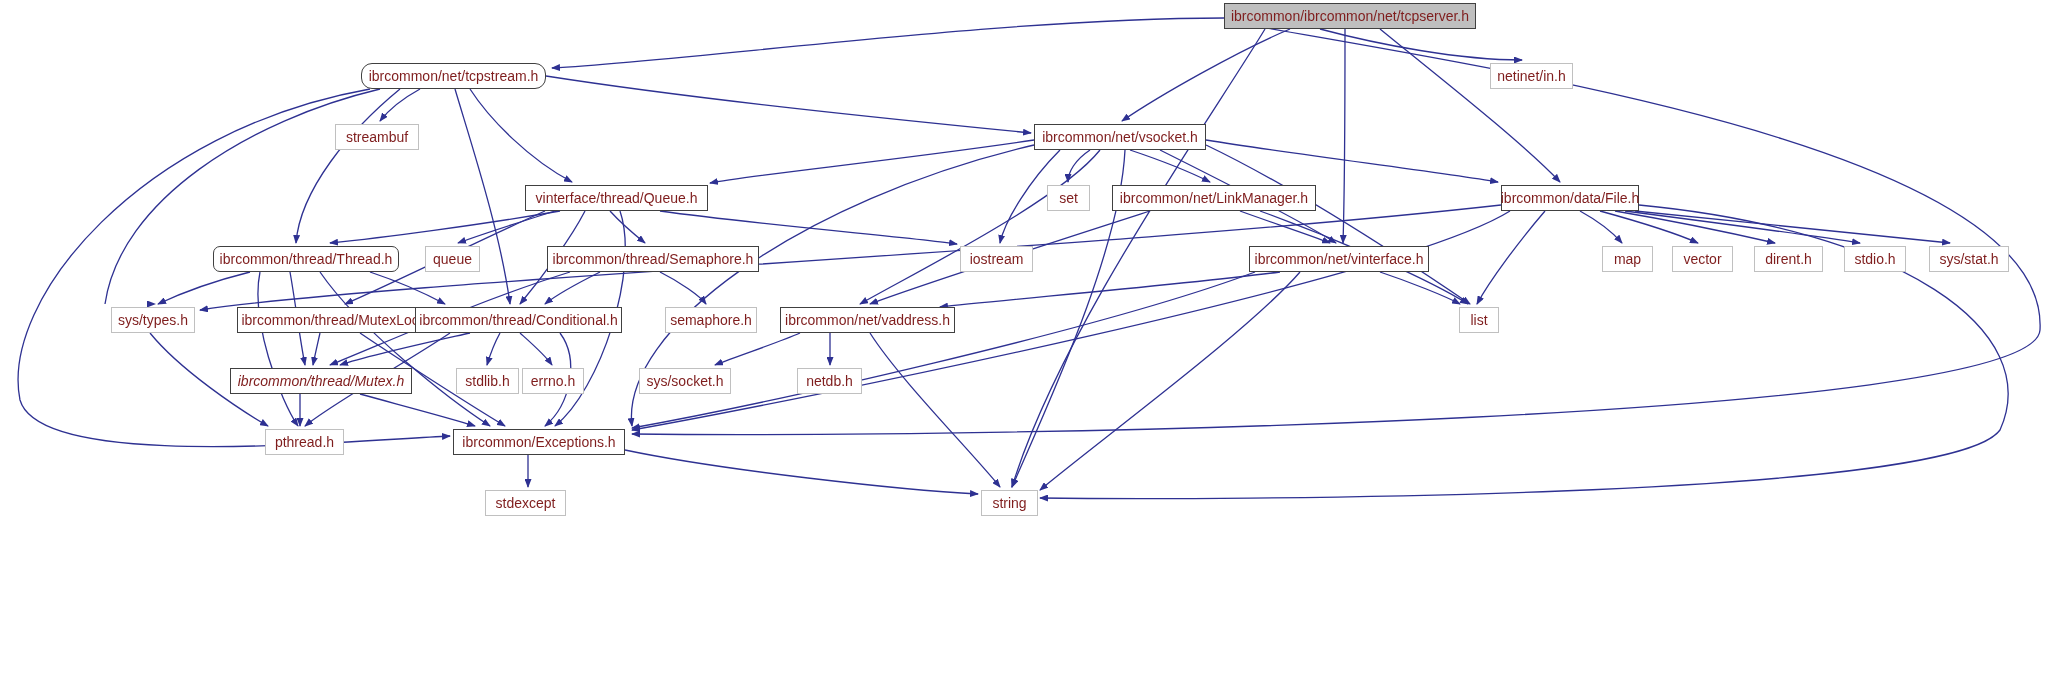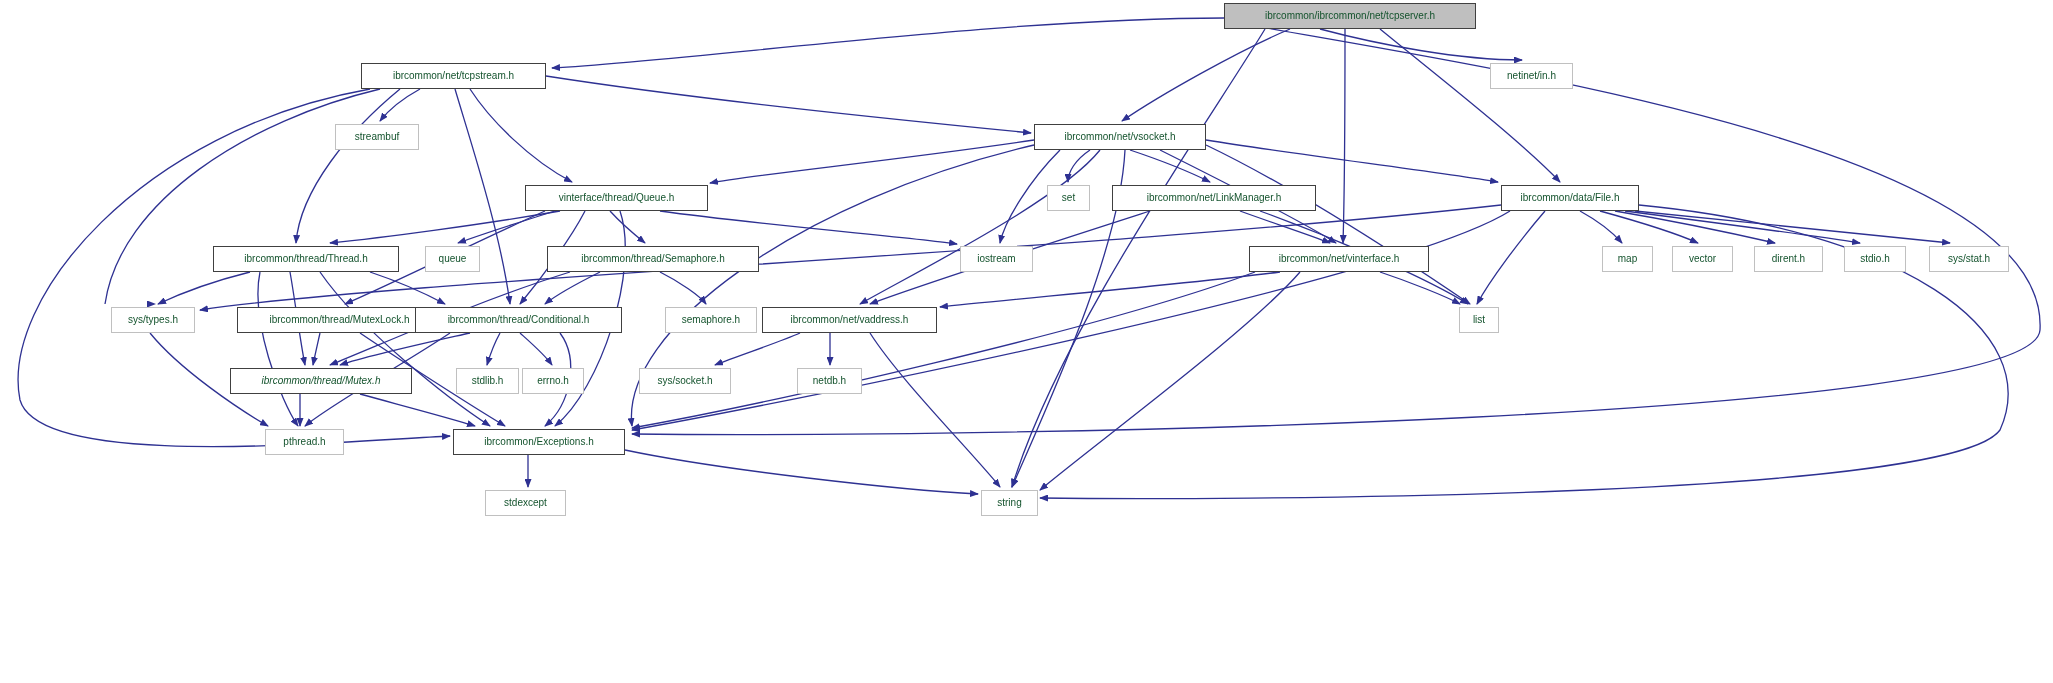--- a/index.html
+++ b/index.html
@@ -1,20 +1,20 @@
 <!DOCTYPE html>
 <html><head>
 <meta charset="utf-8">
 <style>
   html,body{margin:0;padding:0;background:#ffffff;}
   body{width:2053px;height:683px;overflow:hidden;font-family:"Liberation Sans",sans-serif;}
   #graph{position:relative;width:2053px;height:683px;}
   svg{position:absolute;top:0;left:0;width:2053px;height:683px;}
   .node{position:absolute;box-sizing:border-box;display:flex;align-items:center;justify-content:center;
-        background:#ffffff;border:1px solid #c0c0c0;color:#14532d;font-size:10px;line-height:1;
+        background:#ffffff;border:1px solid #c0c0c0;color:#7f1d1d;font-size:14px;line-height:1;
         white-space:nowrap;letter-spacing:0px;}
   .node.hdr{border:1px solid #404040;}
   .node.root{background:#bfbfbf;border:1px solid #404040;}
 </style>
 </head>
 <body>
 
 <div id="graph">
   <svg id="edges" viewBox="0 0 2053 683">
     <defs>
@@ -92,21 +92,21 @@
         <path d="M360,394 C400,405 450,418 475,426" marker-end="url(#arrow)"></path>
         <path d="M528,455 C528,468 528,480 528,487" marker-end="url(#arrow)"></path>
         <path d="M625,450 C720,470 900,490 978,494" marker-end="url(#arrow)"></path>
         <path d="M150,333 C180,370 240,410 268,426" marker-end="url(#arrow)"></path>
       </g>
   </svg>
   <div id="node-layer">
       <div class="node root" style="left: 1224px; top: 3px; width: 252px; height: 26px;">
         <span>ibrcommon/ibrcommon/net/tcpserver.h</span>
       </div>
-      <div class="node hdr" style="left: 361px; top: 63px; width: 185px; height: 26px;">
+      <div class="node hdr" style="left: 361px; top: 63px; width: 185px; height: 26px; border-radius: 11px;">
         <span>ibrcommon/net/tcpstream.h</span>
       </div>
       <div class="node " style="left: 1490px; top: 63px; width: 83px; height: 26px;">
         <span>netinet/in.h</span>
       </div>
       <div class="node " style="left: 335px; top: 124px; width: 84px; height: 26px;">
         <span>streambuf</span>
       </div>
       <div class="node hdr" style="left: 1034px; top: 124px; width: 172px; height: 26px;">
         <span>ibrcommon/net/vsocket.h</span>
@@ -116,21 +116,21 @@
       </div>
       <div class="node " style="left: 1047px; top: 185px; width: 43px; height: 26px;">
         <span>set</span>
       </div>
       <div class="node hdr" style="left: 1112px; top: 185px; width: 204px; height: 26px;">
         <span>ibrcommon/net/LinkManager.h</span>
       </div>
       <div class="node hdr" style="left: 1501px; top: 185px; width: 138px; height: 26px;">
         <span>ibrcommon/data/File.h</span>
       </div>
-      <div class="node hdr" style="left: 213px; top: 246px; width: 186px; height: 26px;">
+      <div class="node hdr" style="left: 213px; top: 246px; width: 186px; height: 26px; border-radius: 7px;">
         <span>ibrcommon/thread/Thread.h</span>
       </div>
       <div class="node " style="left: 425px; top: 246px; width: 55px; height: 26px;">
         <span>queue</span>
       </div>
       <div class="node hdr" style="left: 547px; top: 246px; width: 212px; height: 26px;">
         <span>ibrcommon/thread/Semaphore.h</span>
       </div>
       <div class="node " style="left: 960px; top: 246px; width: 73px; height: 26px;">
         <span>iostream</span>
@@ -158,21 +158,21 @@
       </div>
       <div class="node hdr" style="left: 237px; top: 307px; width: 205px; height: 26px;">
         <span>ibrcommon/thread/MutexLock.h</span>
       </div>
       <div class="node hdr" style="left: 415px; top: 307px; width: 207px; height: 26px;">
         <span>ibrcommon/thread/Conditional.h</span>
       </div>
       <div class="node " style="left: 665px; top: 307px; width: 92px; height: 26px;">
         <span>semaphore.h</span>
       </div>
-      <div class="node hdr" style="left: 762px; top: 307px; width: 175px; height: 26px;">
+      <div class="node hdr" style="left: 780px; top: 307px; width: 175px; height: 26px;">
         <span>ibrcommon/net/vaddress.h</span>
       </div>
       <div class="node " style="left: 1459px; top: 307px; width: 40px; height: 26px;">
         <span>list</span>
       </div>
       <div class="node hdr" style="left: 230px; top: 368px; width: 182px; height: 26px; font-style: italic;">
         <span>ibrcommon/thread/Mutex.h</span>
       </div>
       <div class="node " style="left: 456px; top: 368px; width: 63px; height: 26px;">
         <span>stdlib.h</span>

